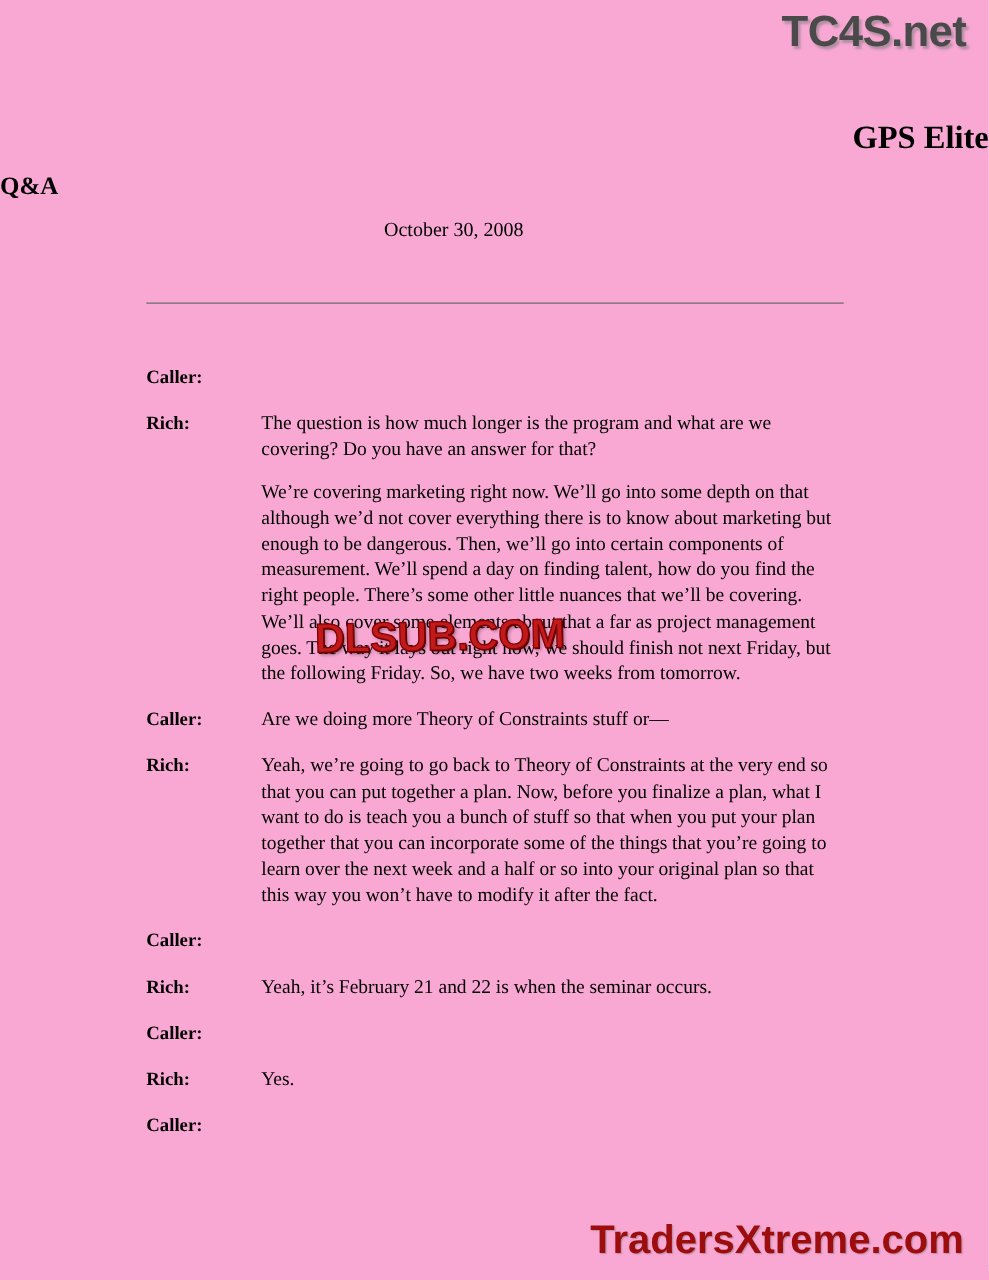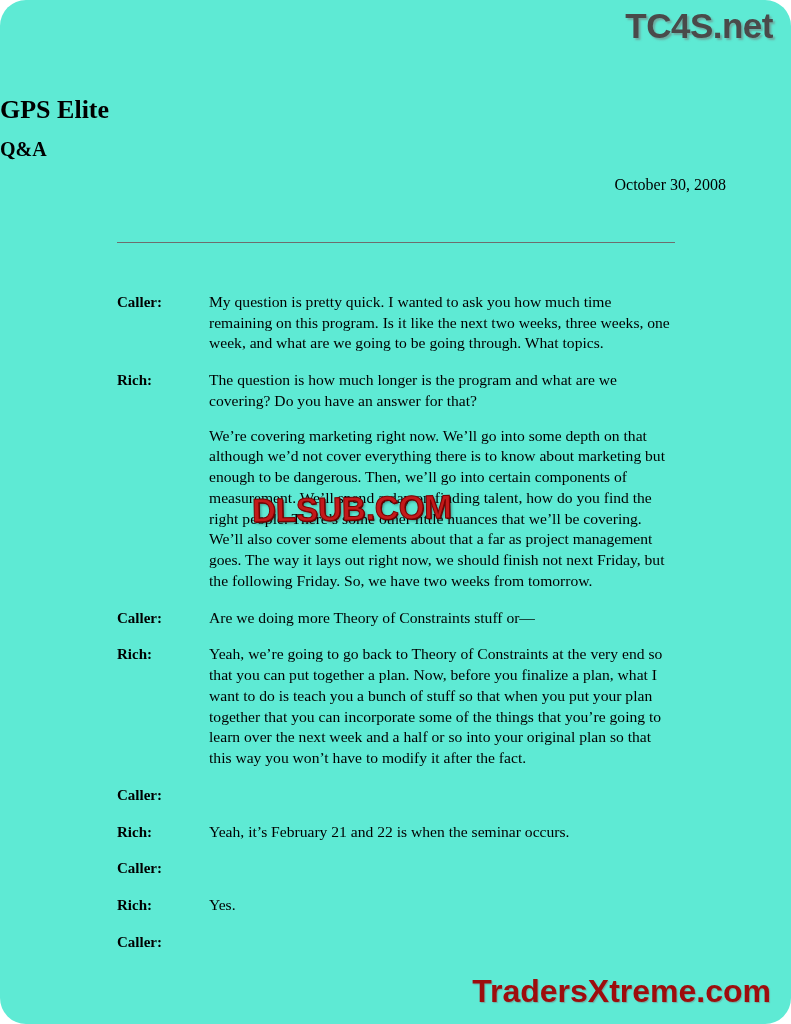--- a/index.html
+++ b/index.html
@@ -12,22 +12,21 @@
     height: 1024px;
     position: relative;
     font-family: "Liberation Serif", serif;
     color: #000000;
     overflow: hidden;
   }
 
   .page {
     position: absolute;
     inset: 0;
-    background: #5eead4;
-    border-radius: 26px;
+    background: #f9a8d4;
   }
 
   
   .watermark-top {
     position: absolute;
     top: 6px;
     right: 18px;
     font-family: "Liberation Sans", sans-serif;
     font-weight: bold;
     font-size: 35px;
@@ -63,38 +62,38 @@
     transform: rotate(-1.2deg);
     pointer-events: none;
   }
 
   
   .doc-title {
     position: absolute;
     top: 95px;
     left: 0;
     width: 791px;
-    text-align: left;
+    text-align: right;
     font-size: 26px;
     font-weight: bold;
   }
   .doc-subtitle {
     position: absolute;
     top: 138px;
     left: 0;
     width: 791px;
     font-size: 20px;
     font-weight: bold;
   }
   .doc-date {
     position: absolute;
     top: 176px;
     left: 0;
     width: 726px;
-    text-align: right;
+    text-align: center;
     font-size: 16px;
   }
 
   .rule {
     position: absolute;
     top: 242px;
     left: 117px;
     width: 558px;
     height: 1px;
     background: #6e6e6e;
@@ -141,23 +140,20 @@
 
   <div class="doc-title">GPS Elite</div>
   <div class="doc-subtitle">Q&amp;A</div>
   <div class="doc-date">October 30, 2008</div>
 
   <div class="rule"></div>
 
   <div class="transcript">
       <div class="entry">
         <div class="speaker">Caller:</div>
-        <div class="speech">
-          <p>My question is pretty quick. I wanted to ask you how much time remaining on this program. Is it like the next two weeks, three weeks, one week, and what are we going to be going through. What topics.</p>
-        </div>
       </div>
       <div class="entry">
         <div class="speaker">Rich:</div>
         <div class="speech">
           <p>The question is how much longer is the program and what are we covering? Do you have an answer for that?</p>
           <p>We’re covering marketing right now. We’ll go into some depth on that although we’d not cover everything there is to know about marketing but enough to be dangerous. Then, we’ll go into certain components of measurement. We’ll spend a day on finding talent, how do you find the right people. There’s some other little nuances that we’ll be covering. We’ll also cover some elements about that a far as project management goes. The way it lays out right now, we should finish not next Friday, but the following Friday. So, we have two weeks from tomorrow.</p>
         </div>
       </div>
       <div class="entry">
         <div class="speaker">Caller:</div>

